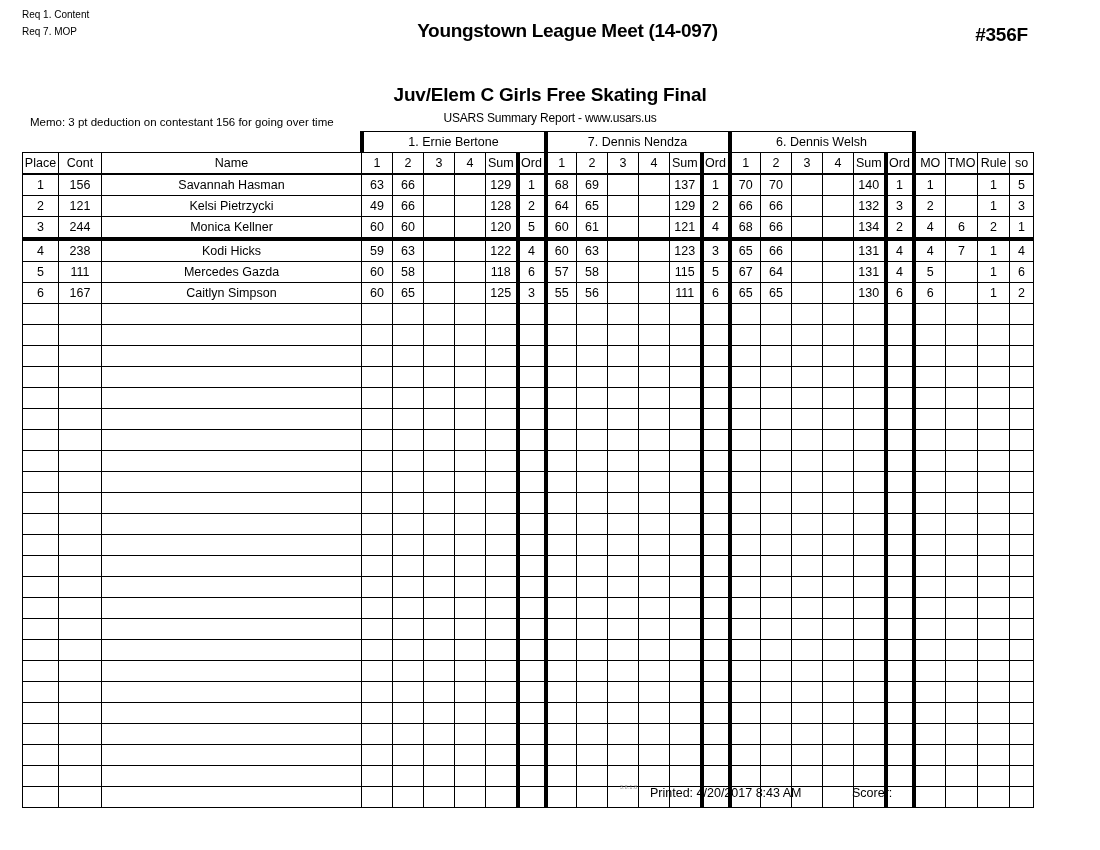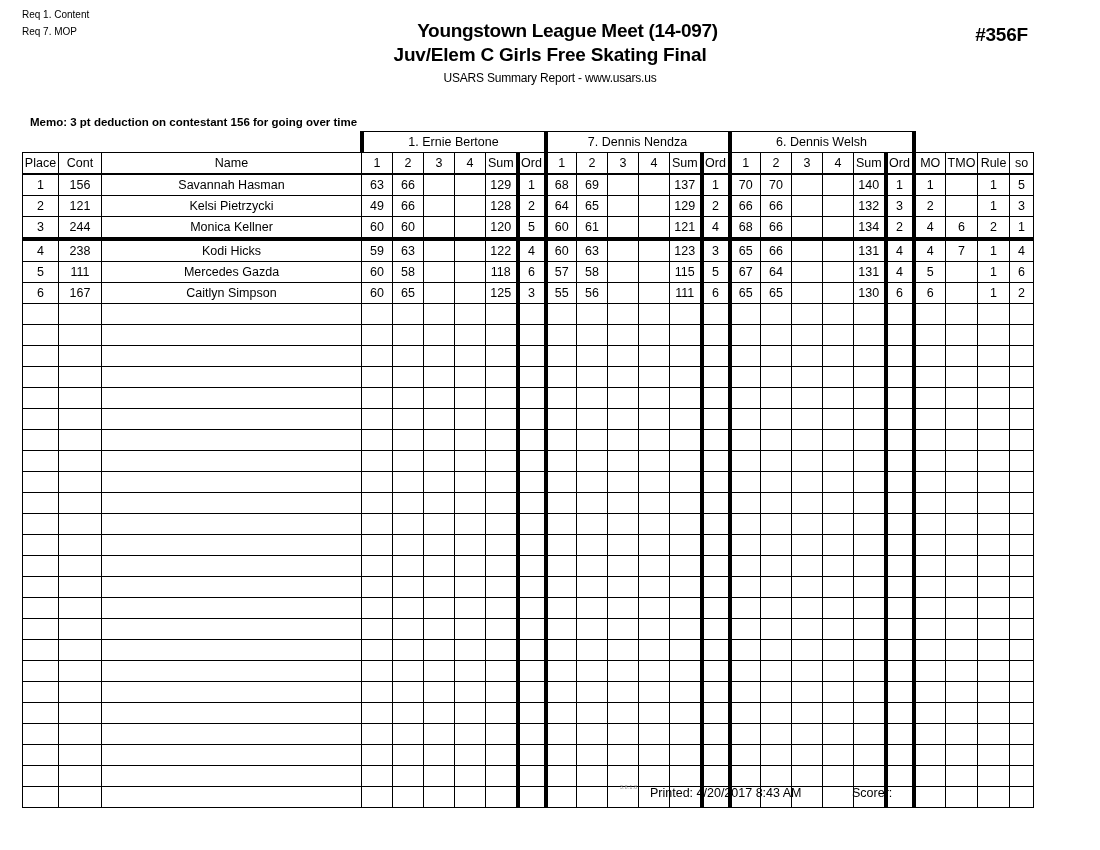--- a/index.html
+++ b/index.html
@@ -54,35 +54,35 @@
   #venue-line {
     font-size: 15.5px;
     line-height: 21px;
     letter-spacing: -0.2px;
   }
   #event-title {
     font-size: 19px;
     font-weight: bold;
     line-height: 25px;
     letter-spacing: -0.2px;
+    margin-top: 40px;
   }
   #report-line {
     font-size: 12px;
     line-height: 22px;
     letter-spacing: -0.2px;
   }
 
   
   #memo-line {
     position: absolute;
     left: 30px;
     top: 116px;
     font-size: 11.5px;
     white-space: nowrap;
-    font-weight: bold;
   }
 
   
   #score-table {
     position: absolute;
     left: 22px;
     top: 131px;
     border-collapse: collapse;
     table-layout: fixed;
     font-size: 12.5px;

